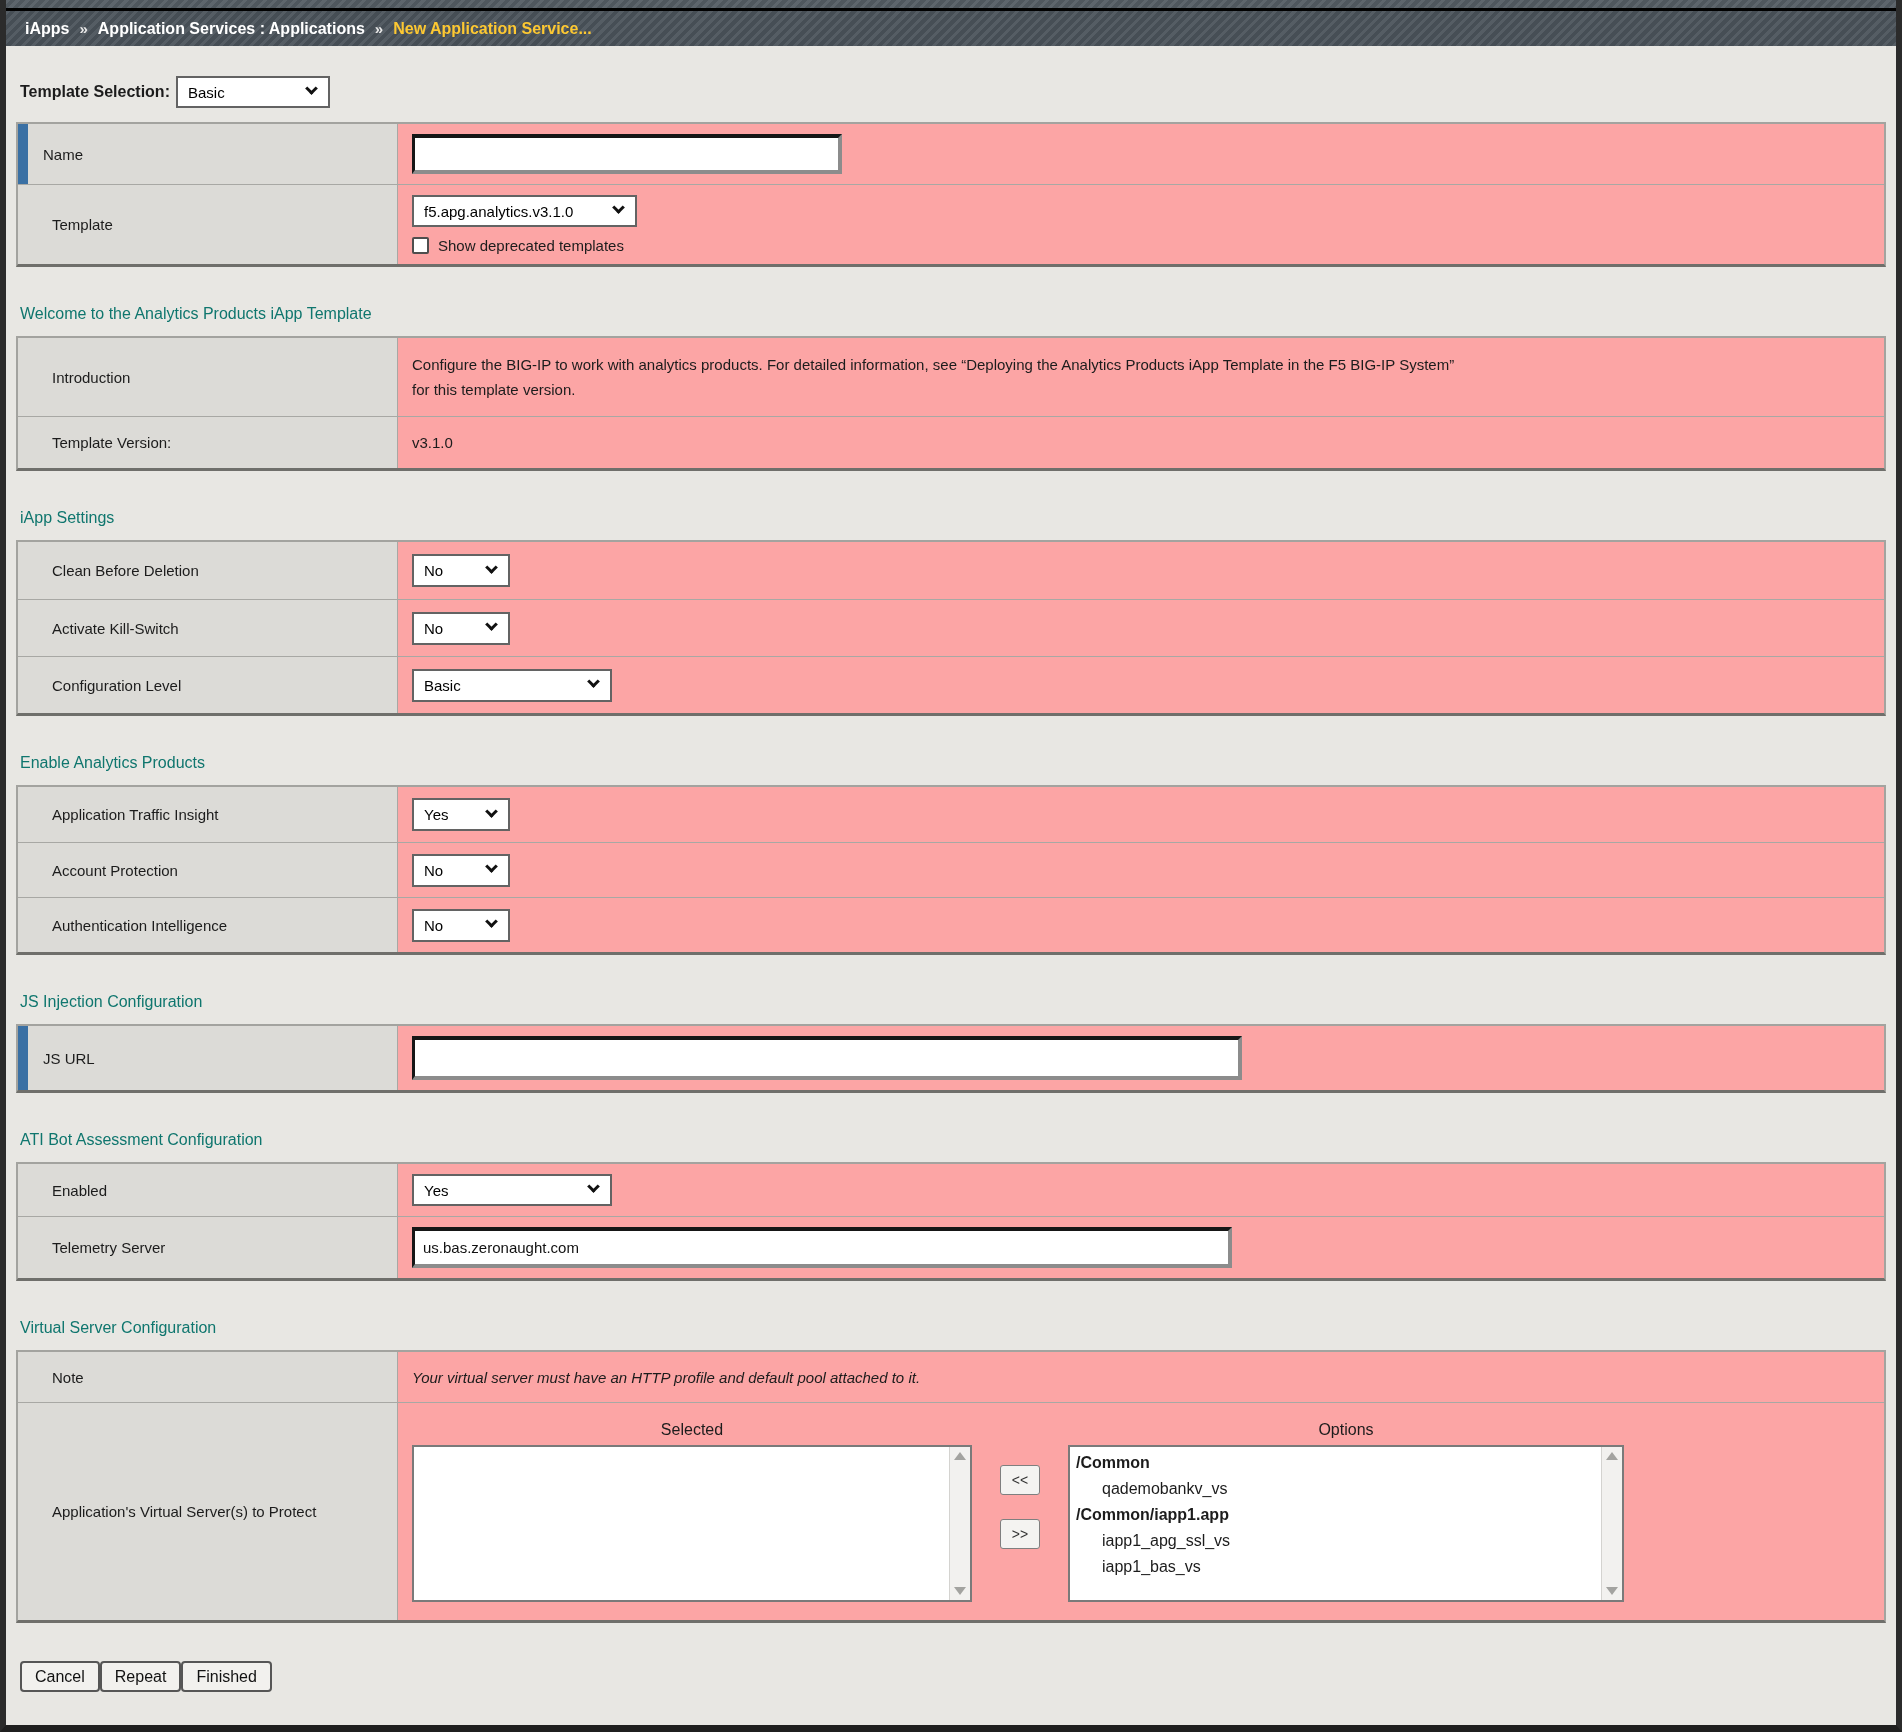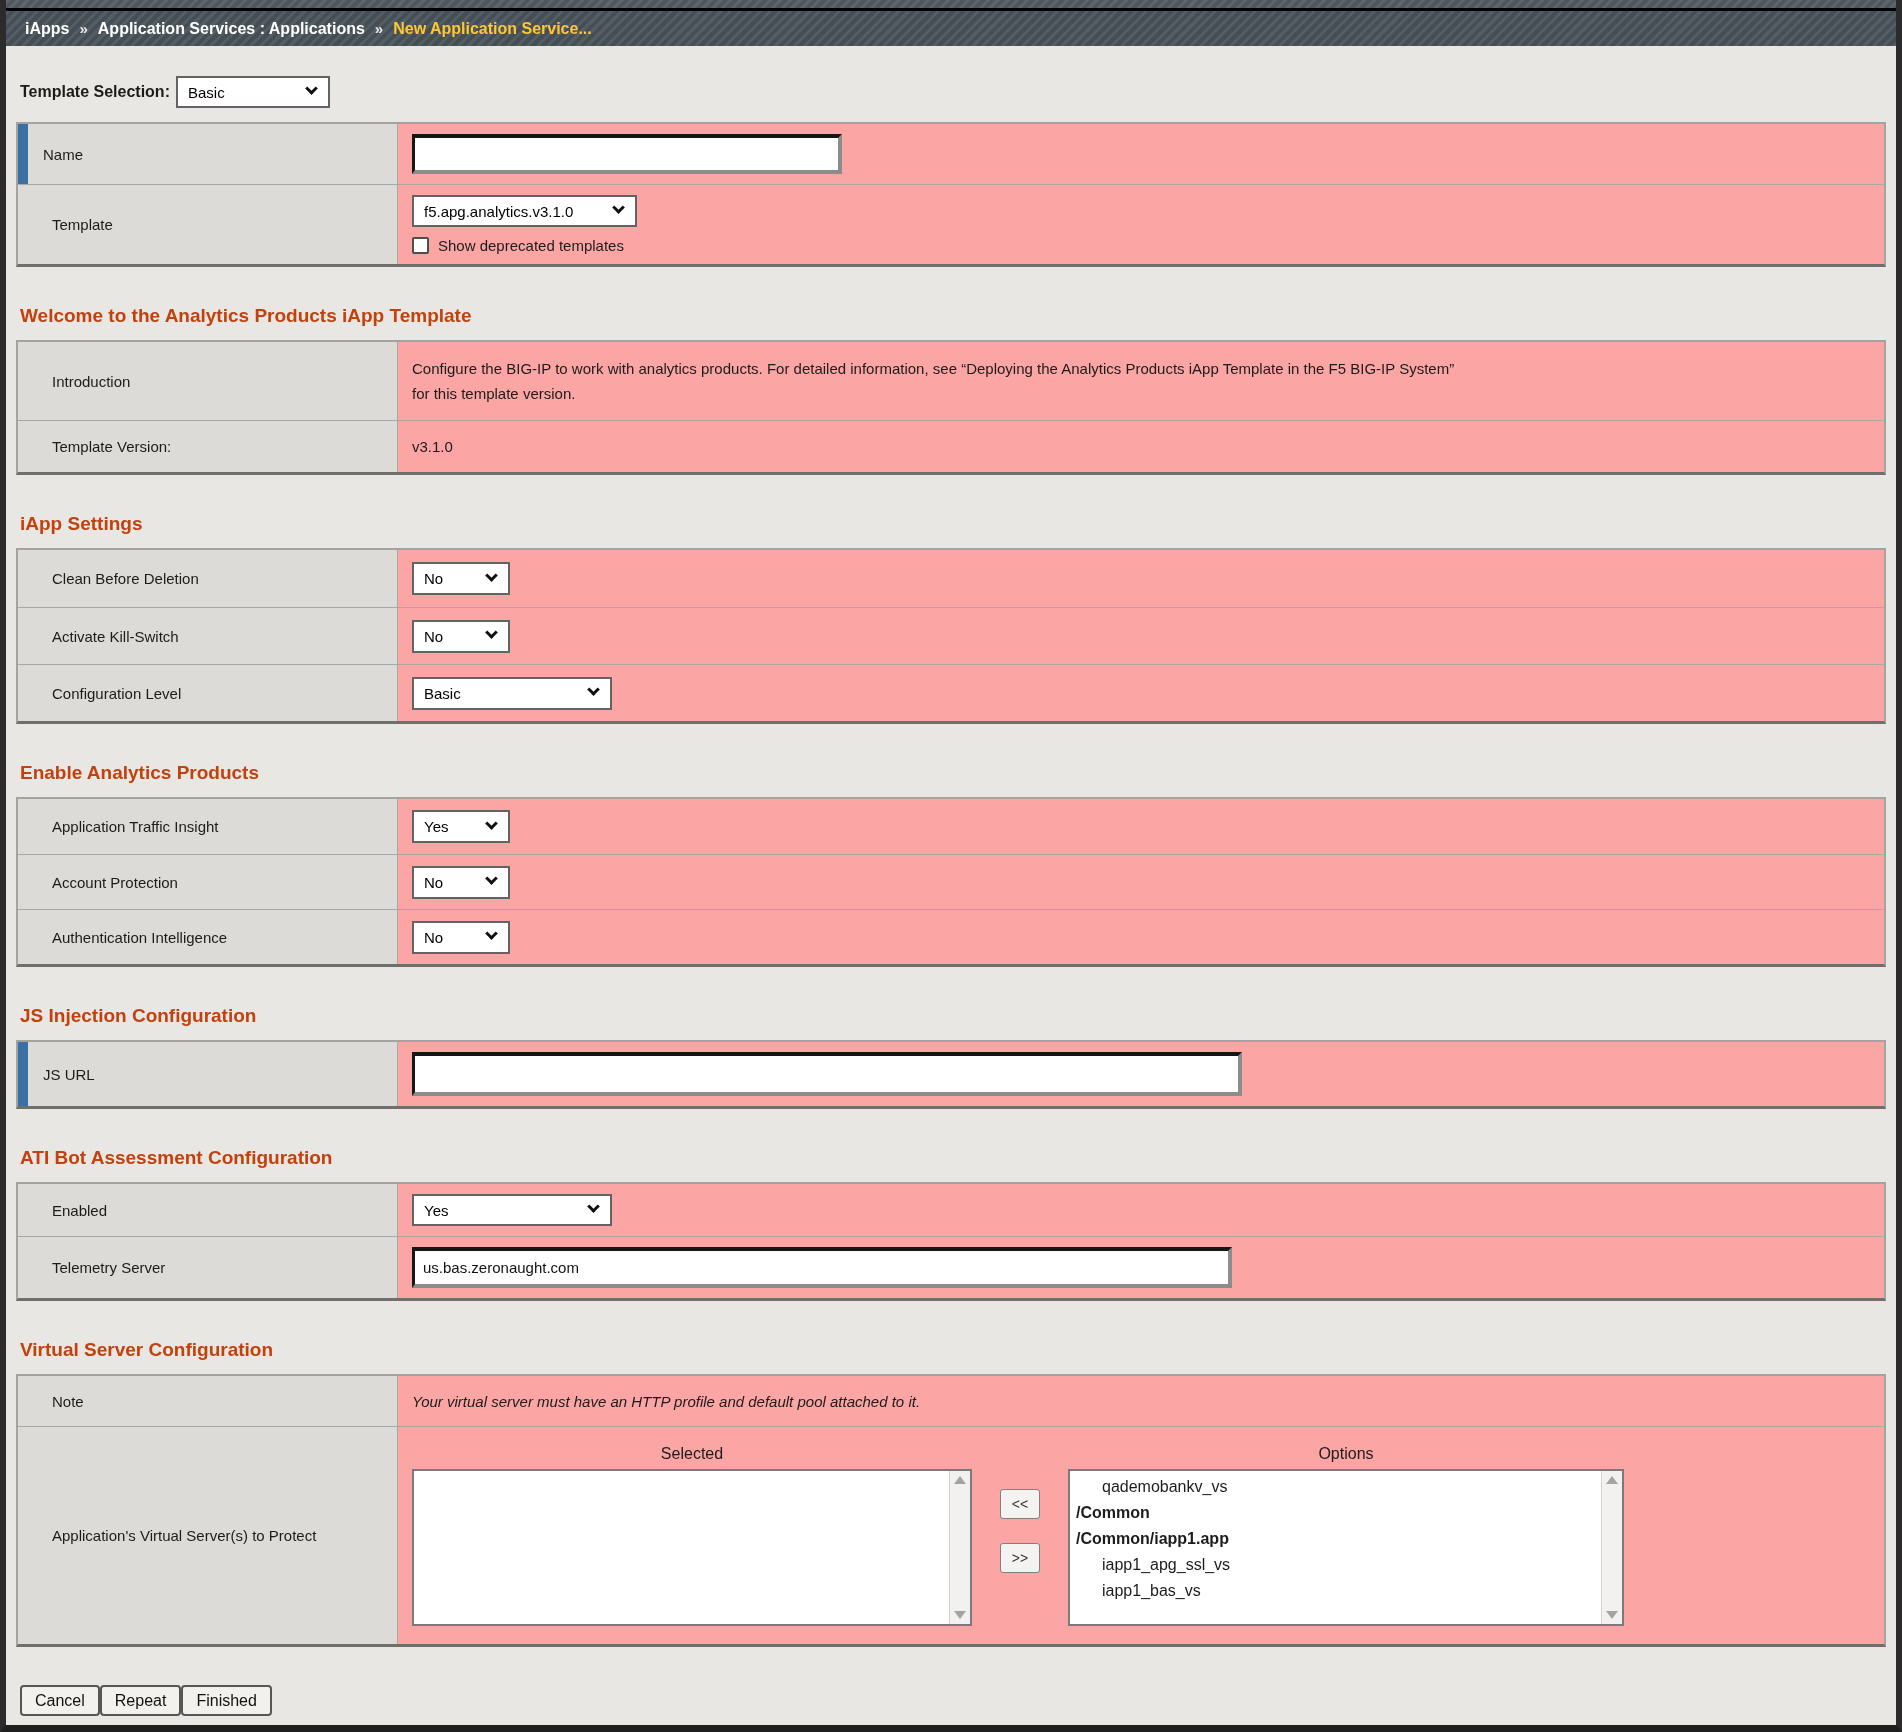--- a/index.html
+++ b/index.html
@@ -35,23 +35,23 @@
   .crumbbar .sep { color: #e8e8e8; margin: 0 10px; font-size: 15px; }
   .crumbbar .crumb-active { color: #fdc832; }
   
   .content { padding: 0 4px 0 4px; }
   .tsel {
     margin: 30px 0 14px 10px;
     display: flex; align-items: center; gap: 6px;
     font-weight: bold; font-size: 16px;
   }
   .sect-heading {
-    font-weight: bold; font-size: 19px;
+    font-weight: normal; font-size: 16px;
     margin: 0 0 13px 10px;
-    color: #c2410c;
+    color: #0f766e;
   }
   .ftable {
     margin: 0 6px 38px 6px;
     border: 2px solid #a3a39f;
     border-bottom: 3px solid #6f6f6b;
     background: #f5f4f1;
   }
   .frow { display: flex; align-items: stretch; border-top: 1px solid #a8a8a4; }
   .frow:first-child { border-top: none; }
   .fl {
@@ -371,22 +371,22 @@
               </div>
             </div>
             <div class="movers">
               <div class="mvbtn">&lt;&lt;</div>
               <div class="mvbtn">&gt;&gt;</div>
             </div>
             <div>
               <div class="dual-hdr">Options</div>
               <div class="lbox">
                 <div class="lbox-items">
+                  <div class="opt bold">/Common</div>
                   <div class="opt indent">qademobankv_vs</div>
-                  <div class="opt bold">/Common</div>
                   <div class="opt bold">/Common/iapp1.app</div>
                   <div class="opt indent">iapp1_apg_ssl_vs</div>
                   <div class="opt indent">iapp1_bas_vs</div>
                 </div>
                 <div class="sbar">
                   <div class="tri-up"></div>
                   <div class="tri-down"></div>
                 </div>
               </div>
             </div>

